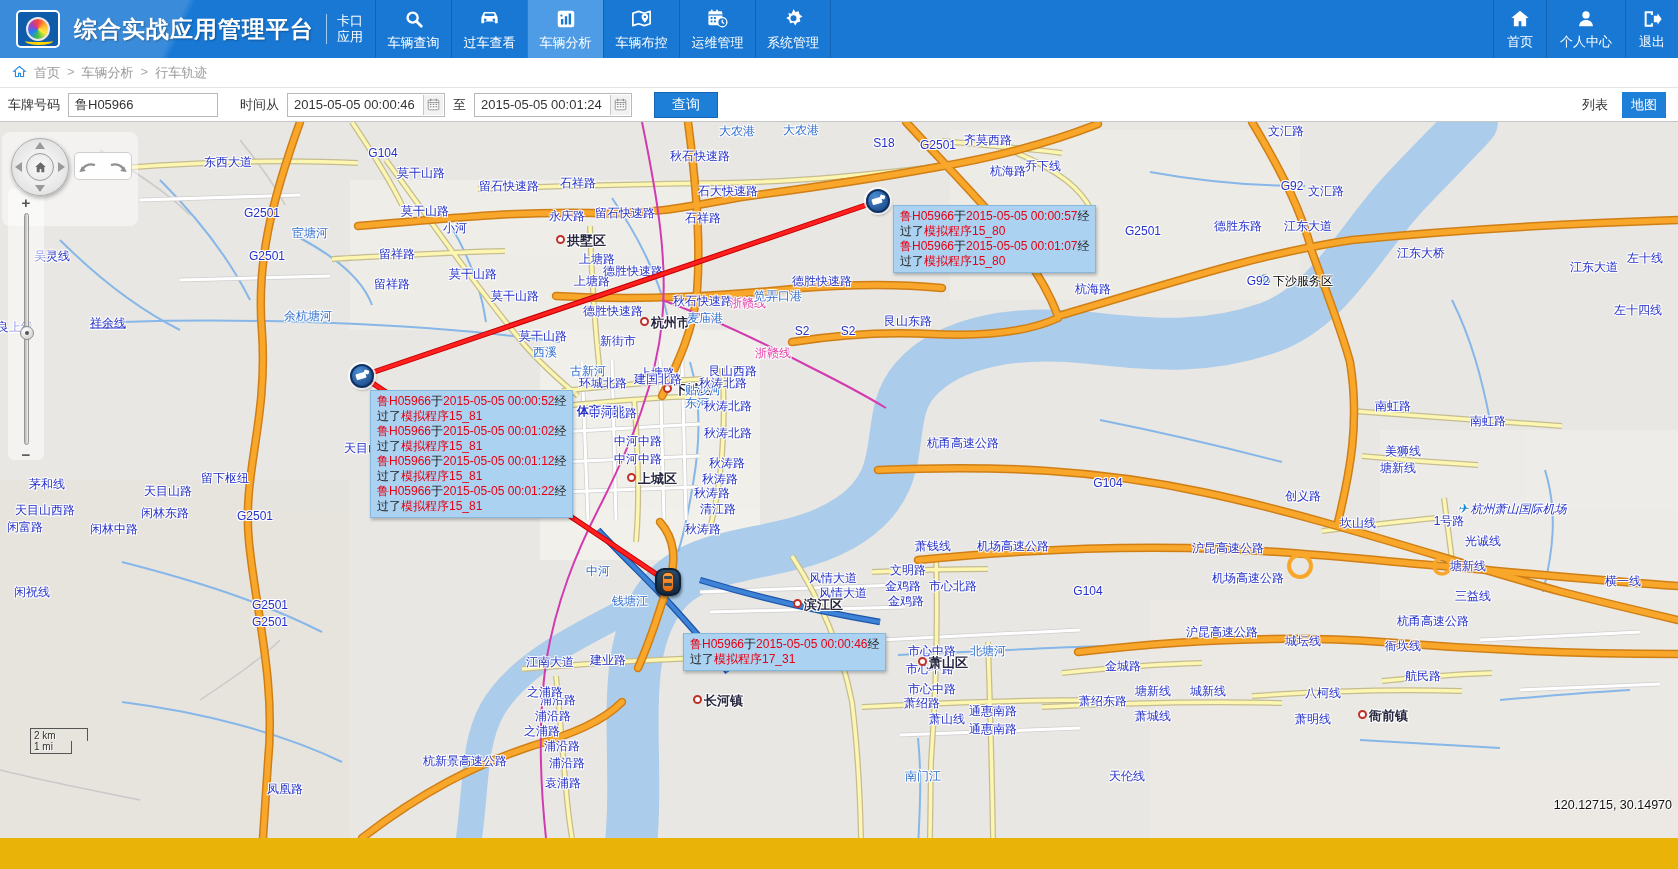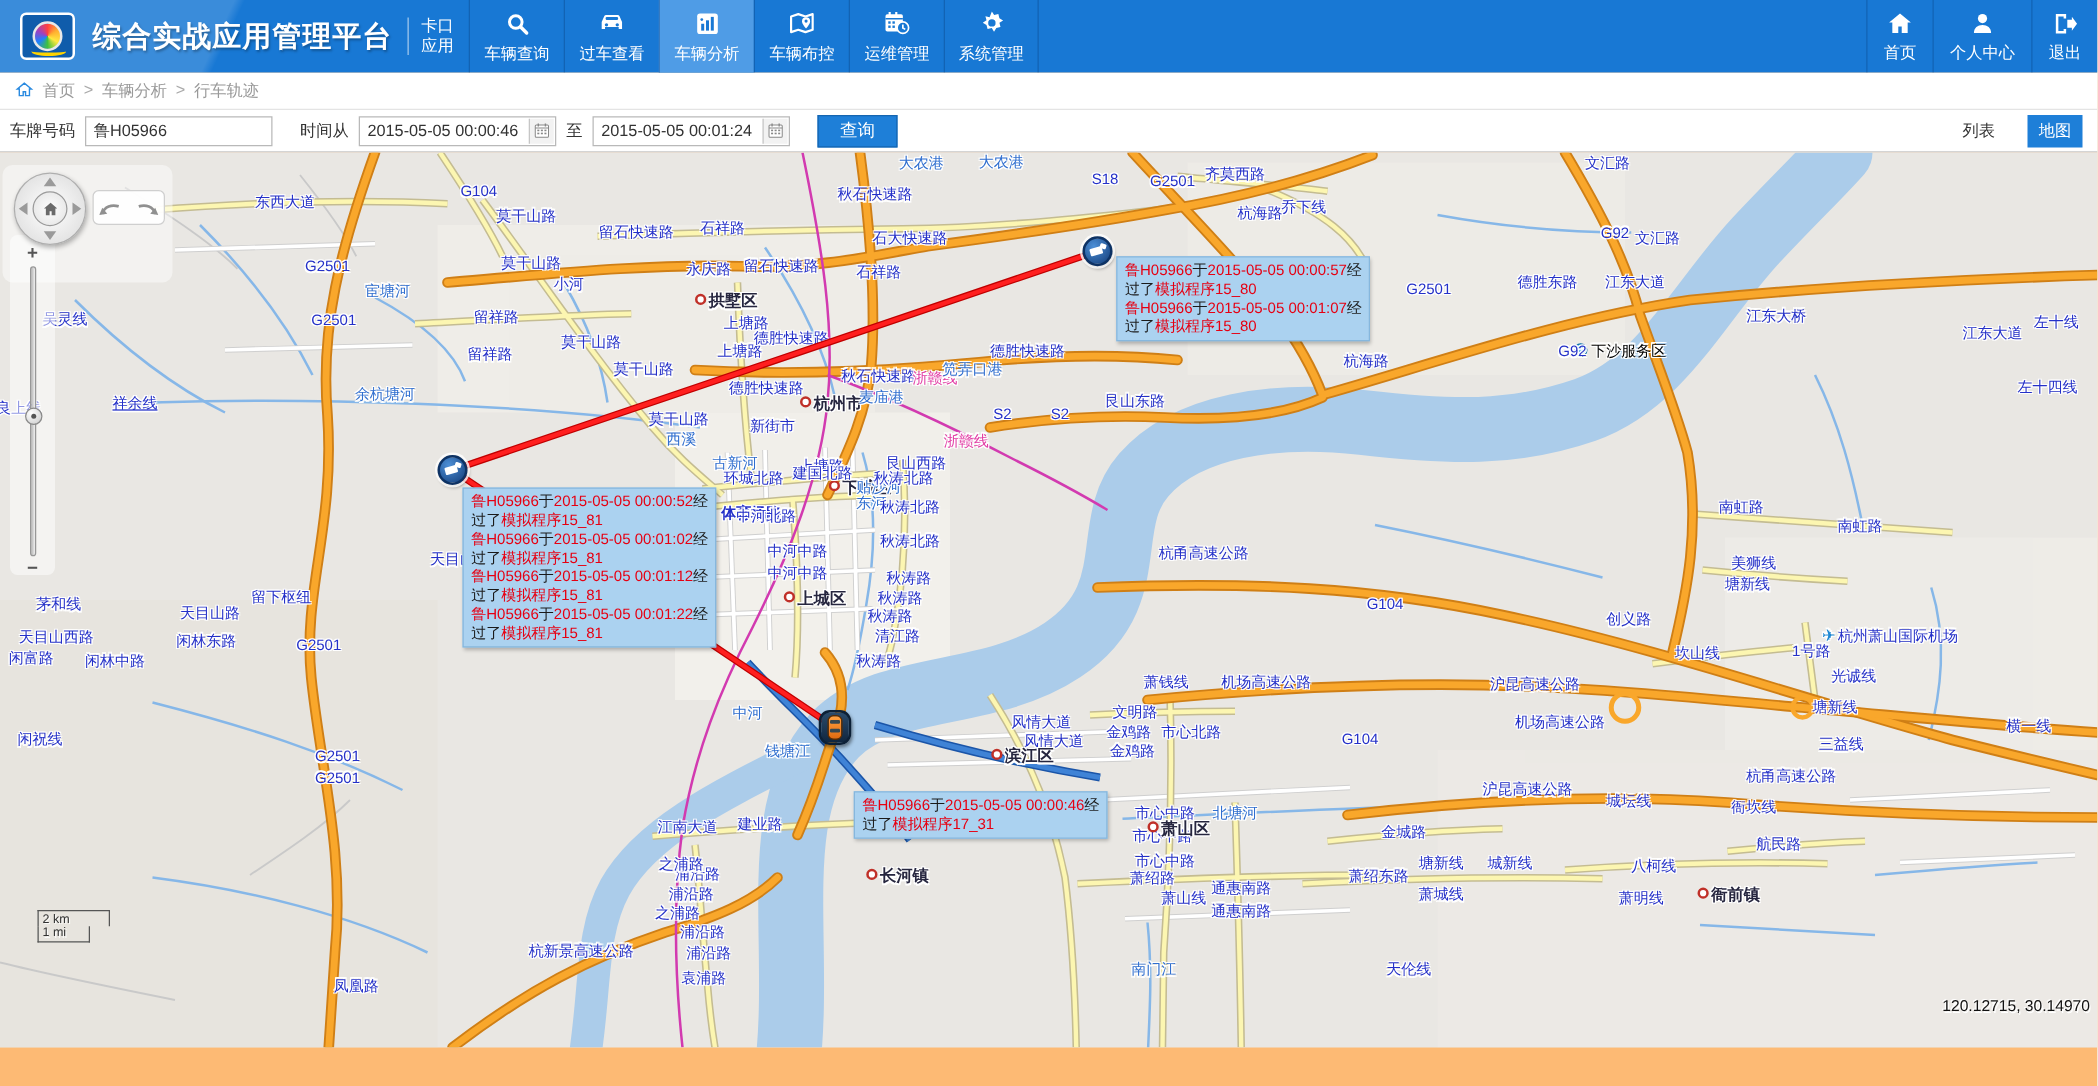--- a/index.html
+++ b/index.html
@@ -1,17 +1,17 @@
 <!DOCTYPE html>
 <html><head>
 <meta charset="utf-8">
 <style>
   *{margin:0;padding:0;box-sizing:border-box}
   html,body{width:1678px;height:869px;overflow:hidden;font-family:"Liberation Sans",sans-serif}
-  .app{width:1678px;height:869px;display:flex;flex-direction:column;background:#fdba74}
+  .app{width:1678px;height:869px;display:flex;flex-direction:column;background:#eab308}
 
   
   header{height:58px;background:#1878d4;display:flex;align-items:stretch;color:#fff;position:relative;flex-shrink:0;
     background-image:linear-gradient(115deg,rgba(255,255,255,.15) 0 11%,rgba(255,255,255,0) 11.5%)}
   .logo-wrap{display:flex;align-items:center;padding:0 14px 0 16px}
   .logo-box{width:44px;height:38px;border:2px solid #fff;border-radius:5px;background:#0f5cab;display:flex;align-items:center;justify-content:center;position:relative}
   .logo-lens{width:24px;height:24px;border-radius:50%;background:conic-gradient(#ff4040,#ffb030,#ffe840,#40c040,#2080ff,#a040c0,#ff4040);border:2px solid #e8e8e8}
   .logo-swoosh{position:absolute;bottom:1px;left:7px;width:28px;height:8px;border-bottom:3px solid #ffd400;border-radius:50%}
   .app-title{font-size:23px;font-weight:bold;letter-spacing:1px;display:flex;align-items:center;text-shadow:1px 1px 2px rgba(0,0,0,.3);white-space:nowrap}
   .title-div{width:1px;background:rgba(255,255,255,.6);margin:14px 10px 14px 12px}
@@ -34,21 +34,21 @@
 
   
   .toolbar{height:34px;background:#fff;border-bottom:1px solid #c6c6c6;display:flex;align-items:center;padding:0 8px;gap:8px;font-size:13px;color:#333}
   .tb-label{white-space:nowrap}
   .tb-input{height:24px;border:1px solid #b9b9b9;font-size:13px;color:#333;padding:0 6px;font-family:"Liberation Sans",sans-serif}
   .plate-input{width:150px}
   .date-wrap{position:relative;display:flex;align-items:center}
   .date-input{width:158px;padding-right:24px}
   .cal-btn{position:absolute;right:2px;top:2px;bottom:2px;width:20px;background:#f2f2f2;border-left:1px solid #c6c6c6;display:flex;align-items:center;justify-content:center;cursor:pointer}
   .query-btn{margin-left:14px;width:64px;height:26px;background:#1e7fd8;border:1px solid #1565b0;color:#fff;font-size:14px;cursor:pointer;font-family:"Liberation Sans",sans-serif}
-  .tb-right{margin-left:auto;display:flex;align-items:flex-start;gap:18px;padding-right:4px}
+  .tb-right{margin-left:auto;display:flex;align-items:flex-start;gap:6px;padding-right:4px}
   .toggle-plain{font-size:13px;color:#333;padding:4px 8px;cursor:pointer}
   .toggle-active{font-size:13px;color:#fff;background:#1e7fd8;padding:4px 9px;cursor:pointer}
 
   
   .map{position:relative;width:1678px;height:716px;background:#e9e7e3;overflow:hidden;flex-shrink:0}
   .map svg.layer{position:absolute;left:0;top:0}
   .lbl{position:absolute;transform:translate(-50%,-50%);font-size:12px;white-space:nowrap;pointer-events:none;z-index:20;
     text-shadow:1px 1px 0 #fff,-1px -1px 0 #fff,1px -1px 0 #fff,-1px 1px 0 #fff,0 1px 0 #fff,0 -1px 0 #fff}
   .lbl.r,.lbl.p{color:#2430c8}
   .lbl.w{color:#2f6ecf}
@@ -557,33 +557,33 @@
         <div class="lbl r" style="left: 712px; top: 371px;">秋涛路</div>
         <div class="lbl r" style="left: 718px; top: 387px;">清江路</div>
         <div class="lbl r" style="left: 703px; top: 407px;">秋涛路</div>
         <div class="lbl r" style="left: 368px; top: 326px;">天目山路</div>
         <div class="lbl r" style="left: 225px; top: 356px;">留下枢纽</div>
         <div class="lbl r" style="left: 47px; top: 362px;">茅和线</div>
         <div class="lbl r" style="left: 168px; top: 369px;">天目山路</div>
         <div class="lbl r" style="left: 45px; top: 388px;">天目山西路</div>
         <div class="lbl r" style="left: 165px; top: 391px;">闲林东路</div>
         <div class="lbl r" style="left: 25px; top: 405px;">闲富路</div>
-        <div class="lbl r" style="left: 92px; top: 407px;">闲林中路</div>
+        <div class="lbl r" style="left: 114px; top: 407px;">闲林中路</div>
         <div class="lbl r" style="left: 255px; top: 394px;">G2501</div>
         <div class="lbl r" style="left: 32px; top: 470px;">闲祝线</div>
         <div class="lbl r" style="left: 963px; top: 321px;">杭甬高速公路</div>
         <div class="lbl r" style="left: 1108px; top: 361px;">G104</div>
         <div class="lbl r" style="left: 1303px; top: 374px;">创义路</div>
         <div class="lbl r" style="left: 1393px; top: 284px;">南虹路</div>
         <div class="lbl r" style="left: 1488px; top: 299px;">南虹路</div>
         <div class="lbl r" style="left: 1403px; top: 329px;">美狮线</div>
         <div class="lbl r" style="left: 1398px; top: 346px;">塘新线</div>
         <div class="lbl r" style="left: 1358px; top: 401px;">坎山线</div>
         <div class="lbl r" style="left: 1449px; top: 399px;">1号路</div>
-        <div class="lbl p" style="left: 1512px; top: 387px;">杭州萧山国际机场</div>
+        <div class="lbl p" style="left: 1512px; top: 387px; font-style: italic;">杭州萧山国际机场</div>
         <div class="lbl r" style="left: 1013px; top: 424px;">机场高速公路</div>
         <div class="lbl r" style="left: 1228px; top: 426px;">沪昆高速公路</div>
         <div class="lbl r" style="left: 1248px; top: 456px;">机场高速公路</div>
         <div class="lbl r" style="left: 1222px; top: 510px;">沪昆高速公路</div>
         <div class="lbl r" style="left: 1483px; top: 419px;">光诚线</div>
         <div class="lbl r" style="left: 1468px; top: 444px;">塘新线</div>
         <div class="lbl r" style="left: 1623px; top: 459px;">横一线</div>
         <div class="lbl r" style="left: 1473px; top: 474px;">三益线</div>
         <div class="lbl r" style="left: 933px; top: 424px;">萧钱线</div>
         <div class="lbl r" style="left: 833px; top: 456px;">风情大道</div>

